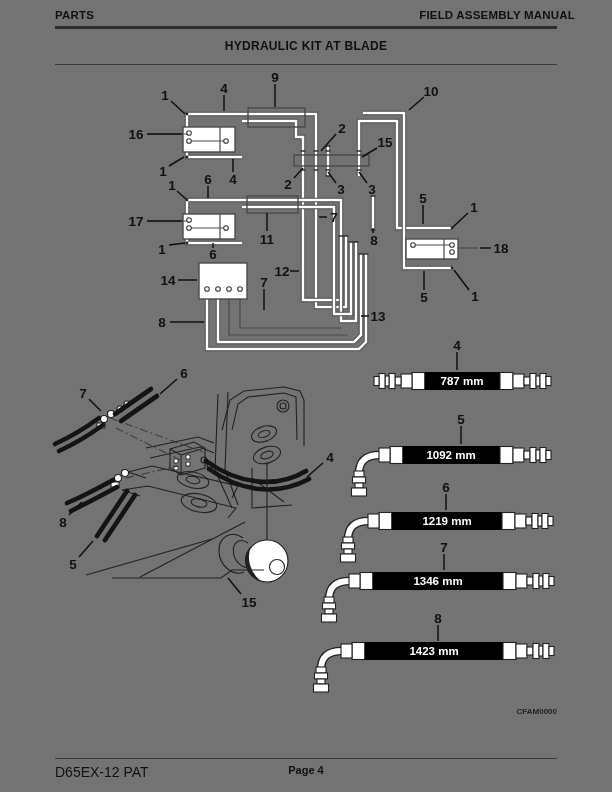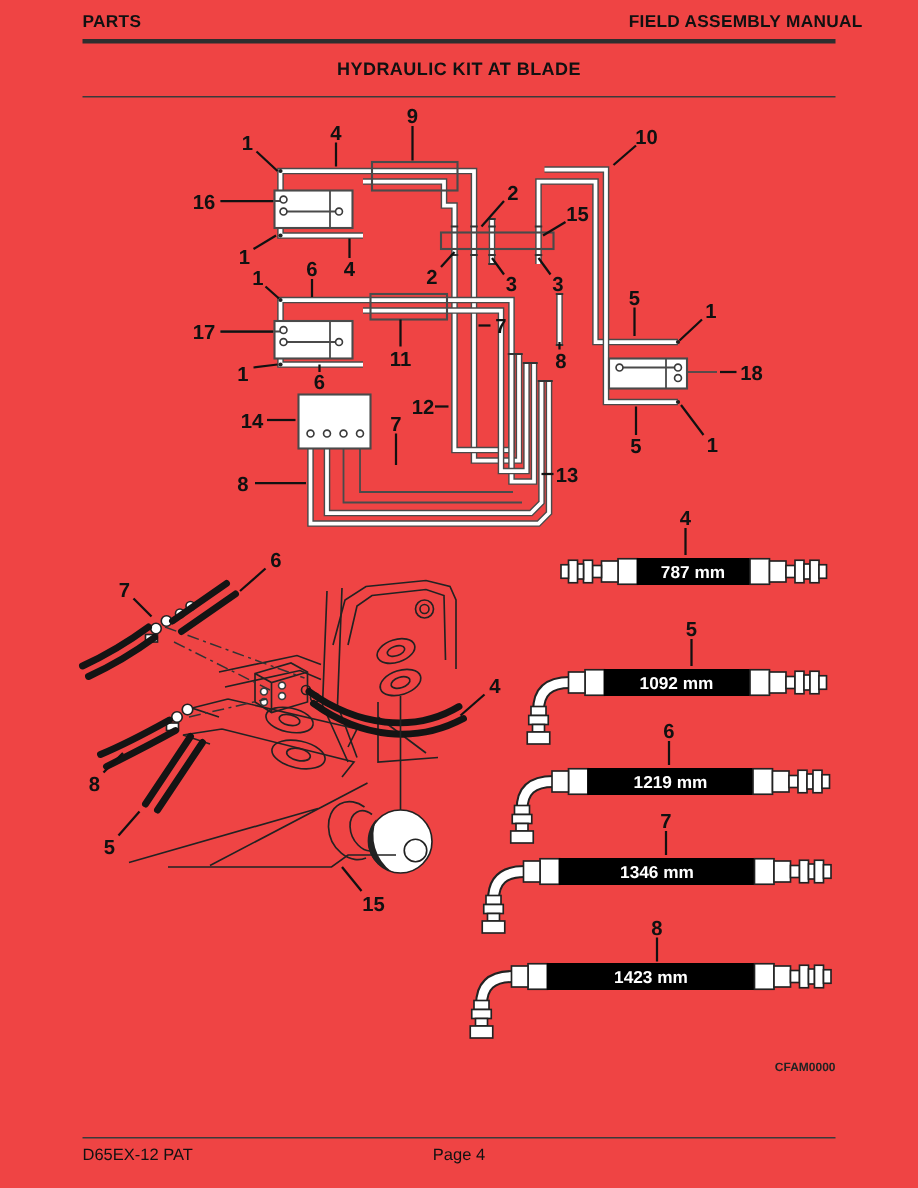--- a/index.html
+++ b/index.html
@@ -1,29 +1,29 @@
 <!DOCTYPE html>
 <html><head>
 <meta charset="utf-8">
 <style>
   html,body{margin:0;padding:0;background:#e8e8e8;}
   .page{
-    position:relative; width:612px; height:792px; background:#ef4444;
+    position:relative; width:612px; height:792px; background:#737373;
     font-family:"Liberation Sans",sans-serif; color:#111; overflow:hidden;
     margin:0 auto;
   }
   .hdr-left{position:absolute;left:55px;top:9px;font-size:11.5px;font-weight:bold;letter-spacing:.2px;}
   .hdr-right{position:absolute;right:37px;top:9px;font-size:11.5px;font-weight:bold;letter-spacing:.2px;}
   .hdr-rule{position:absolute;left:55px;right:55px;top:26px;height:2.6px;background:#2e2e2e;}
   .pg-title{position:absolute;left:0;right:0;top:39px;text-align:center;font-size:12px;font-weight:bold;letter-spacing:.3px;}
   .title-rule{position:absolute;left:55px;right:55px;top:64px;height:1.3px;background:#3a3a3a;}
   .fig-code{position:absolute;right:55px;top:707px;font-size:8px;font-weight:bold;color:#222;text-align:right;}
   .ft-rule{position:absolute;left:55px;right:55px;top:758px;height:1.4px;background:#3a3a3a;}
-  .ft-model{position:absolute;left:55px;top:764px;font-size:11px;}
-  .ft-page{position:absolute;left:0;right:0;top:764px;text-align:center;font-size:11px;}
+  .ft-model{position:absolute;left:55px;top:764px;font-size:14px;}
+  .ft-page{position:absolute;left:0;right:0;top:764px;text-align:center;font-size:11px;font-weight:bold;}
   svg{position:absolute;left:0;top:0;}
   .tube{fill:none;stroke:#4a4a4a;stroke-width:4.4;}
   .tube-core{fill:none;stroke:#ffffff;stroke-width:2.5;}
   .thin{fill:none;stroke:#4a4a4a;stroke-width:1.2;}
   .blockrect{fill:#ffffff;stroke:#4a4a4a;stroke-width:1.4;}
   .sleeve{fill:none;stroke:#4a4a4a;stroke-width:1.4;}
   .port{fill:#ffffff;stroke:#3b3b3b;stroke-width:1.1;}
   .tick{stroke:#333;stroke-width:1.3;}
   .lead{stroke:#111;stroke-width:1.5;}
   .callout{font:bold 13.5px "Liberation Sans",sans-serif;fill:#111;text-anchor:middle;}

